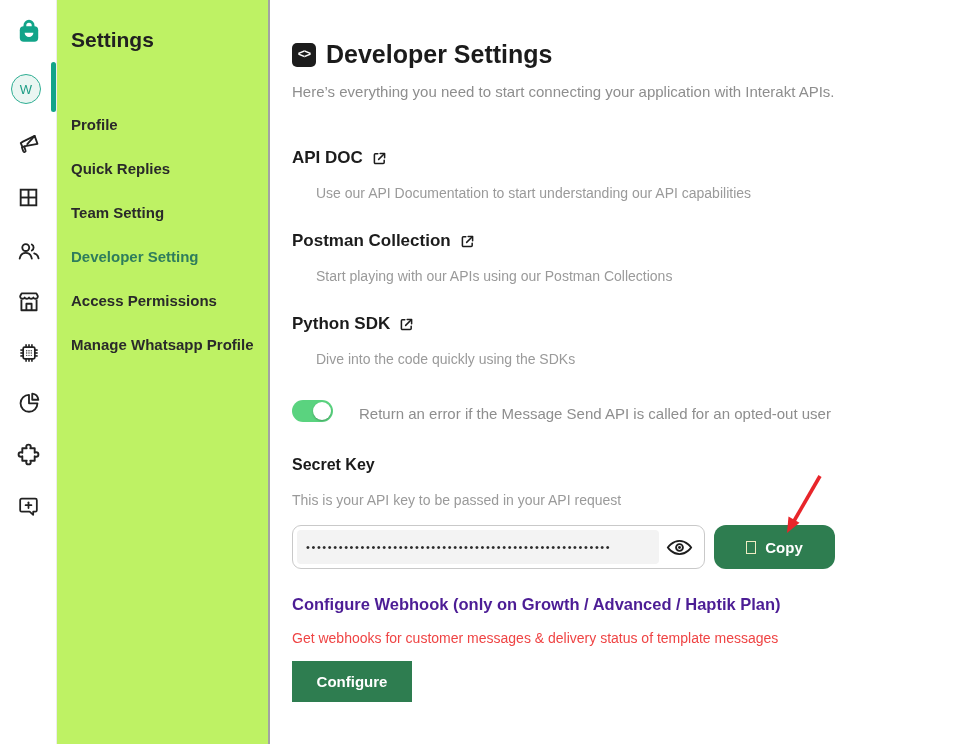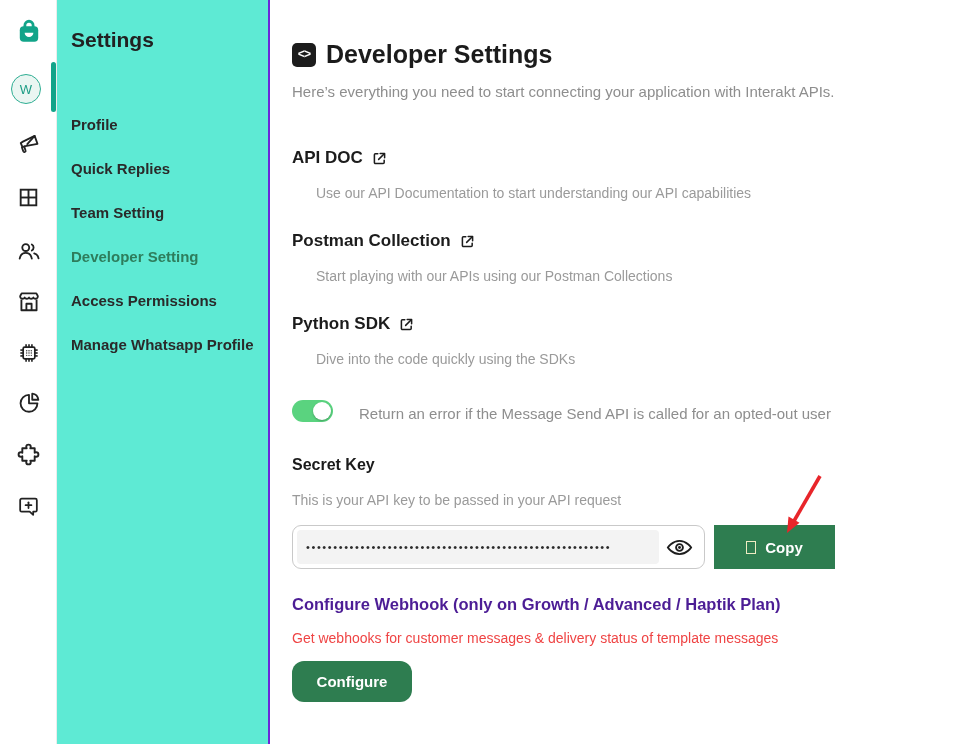--- a/index.html
+++ b/index.html
@@ -20,21 +20,21 @@
     background:#eaf6f2; border:1.5px solid #2fae93; color:#1d9d85;
     display:flex; align-items:center; justify-content:center; font-size:13px; cursor:pointer;
   }
   .active-bar {
     position:absolute; right:0; top:62px; width:5px; height:50px;
     background:#12a489; border-radius:4px;
   }
   
   .nav {
     position:absolute; left:57px; top:0; width:213px; height:744px;
-    background:#5eead4; border-right:2px solid #6d28d9; z-index:2;
+    background:#bef264; border-right:2px solid #a3a3a3; z-index:2;
   }
   .nav-title { padding:28px 0 0 14px; font-size:21px; font-weight:700; color:#212121; }
   .nav-list { position:absolute; top:102px; left:0; right:0; }
   .nav-item {
     height:44px; display:flex; align-items:center; padding-left:14px;
     font-size:15px; font-weight:700; color:#2a2a2a; cursor:pointer;
   }
   .nav-item.active { color:#2e7d5c; }
   
   .main { position:absolute; left:270px; top:0; width:710px; height:744px; background:#fff; padding:40px 0 0 22px; }
@@ -71,30 +71,30 @@
     display:flex; align-items:center; padding:4px 5px 4px 4px;
   }
   .key-masked {
     flex:1; height:34px; background:#f3f3f3; border-radius:4px;
     display:flex; align-items:center; padding-left:9px;
     font-size:11px; letter-spacing:1.6px; color:#2b2b2b;
     white-space:nowrap; overflow:hidden; cursor:text;
   }
   .eye-btn { width:40px; display:flex; align-items:center; justify-content:center; cursor:pointer; background:none; border:none; }
   .copy-btn {
-    width:121px; height:44px; background:#2e7d50; border:none; border-radius:0;
+    width:121px; height:44px; background:#2e7d50; border:none; border-radius:12px;
     color:#fff; font-family:inherit; font-size:15px; font-weight:700;
     display:flex; align-items:center; justify-content:center; gap:9px; cursor:pointer;
   }
   .tofu { display:inline-block; width:10px; height:13px; border:1px solid #efecc3; }
   
   .webhook-title { margin-top:26px; font-size:16.5px; font-weight:700; color:#4c1d95; }
   .webhook-desc { margin-top:16px; font-size:14px; color:#ef4444; }
   .configure-btn {
-    margin-top:15px; width:120px; height:41px; background:#2e7d50; border:none; border-radius:12px;
+    margin-top:15px; width:120px; height:41px; background:#2e7d50; border:none; border-radius:0;
     color:#fff; font-family:inherit; font-size:15px; font-weight:700; cursor:pointer;
   }
   
   .arrow-overlay { position:absolute; left:756px; top:464px; width:80px; height:78px; z-index:5; pointer-events:none; }
 </style>
 </head>
 <body>
 
 <div class="rail">
   <div class="rail-icon" style="top:18px">

